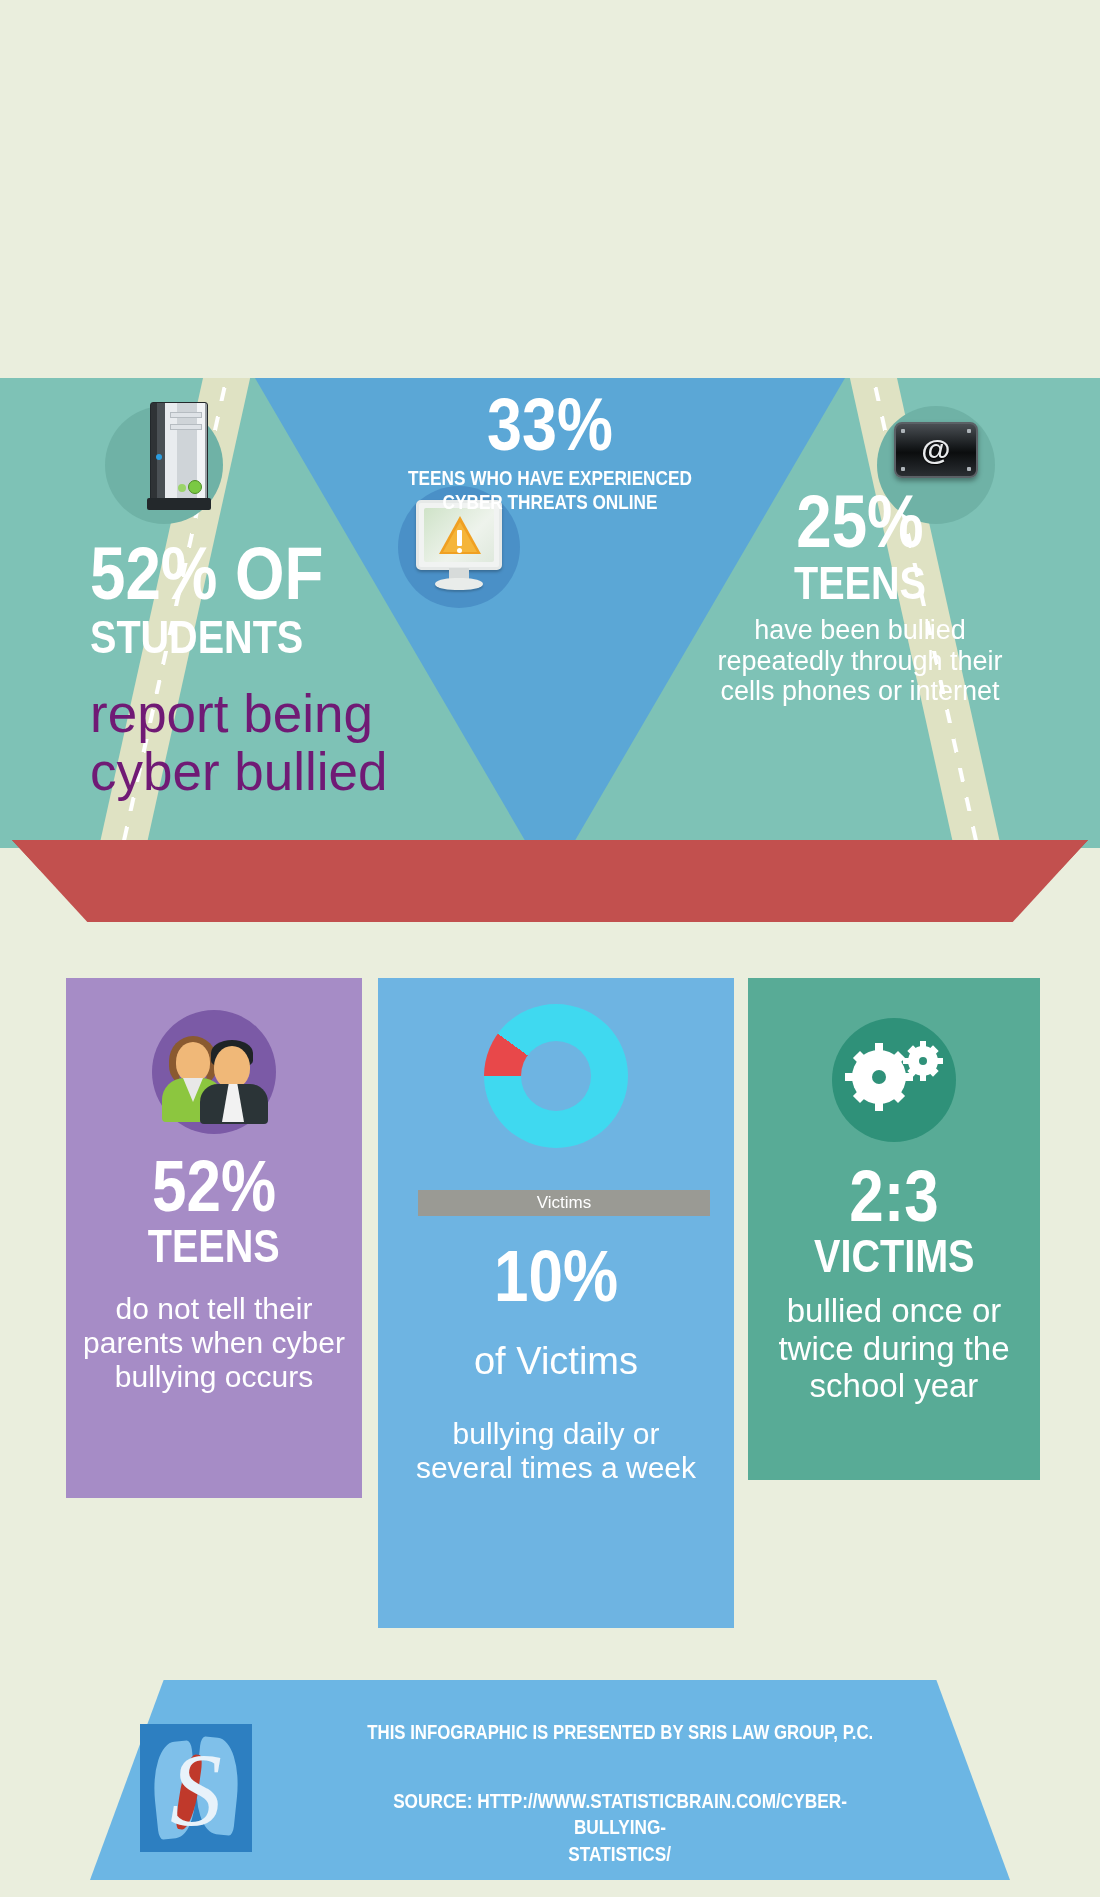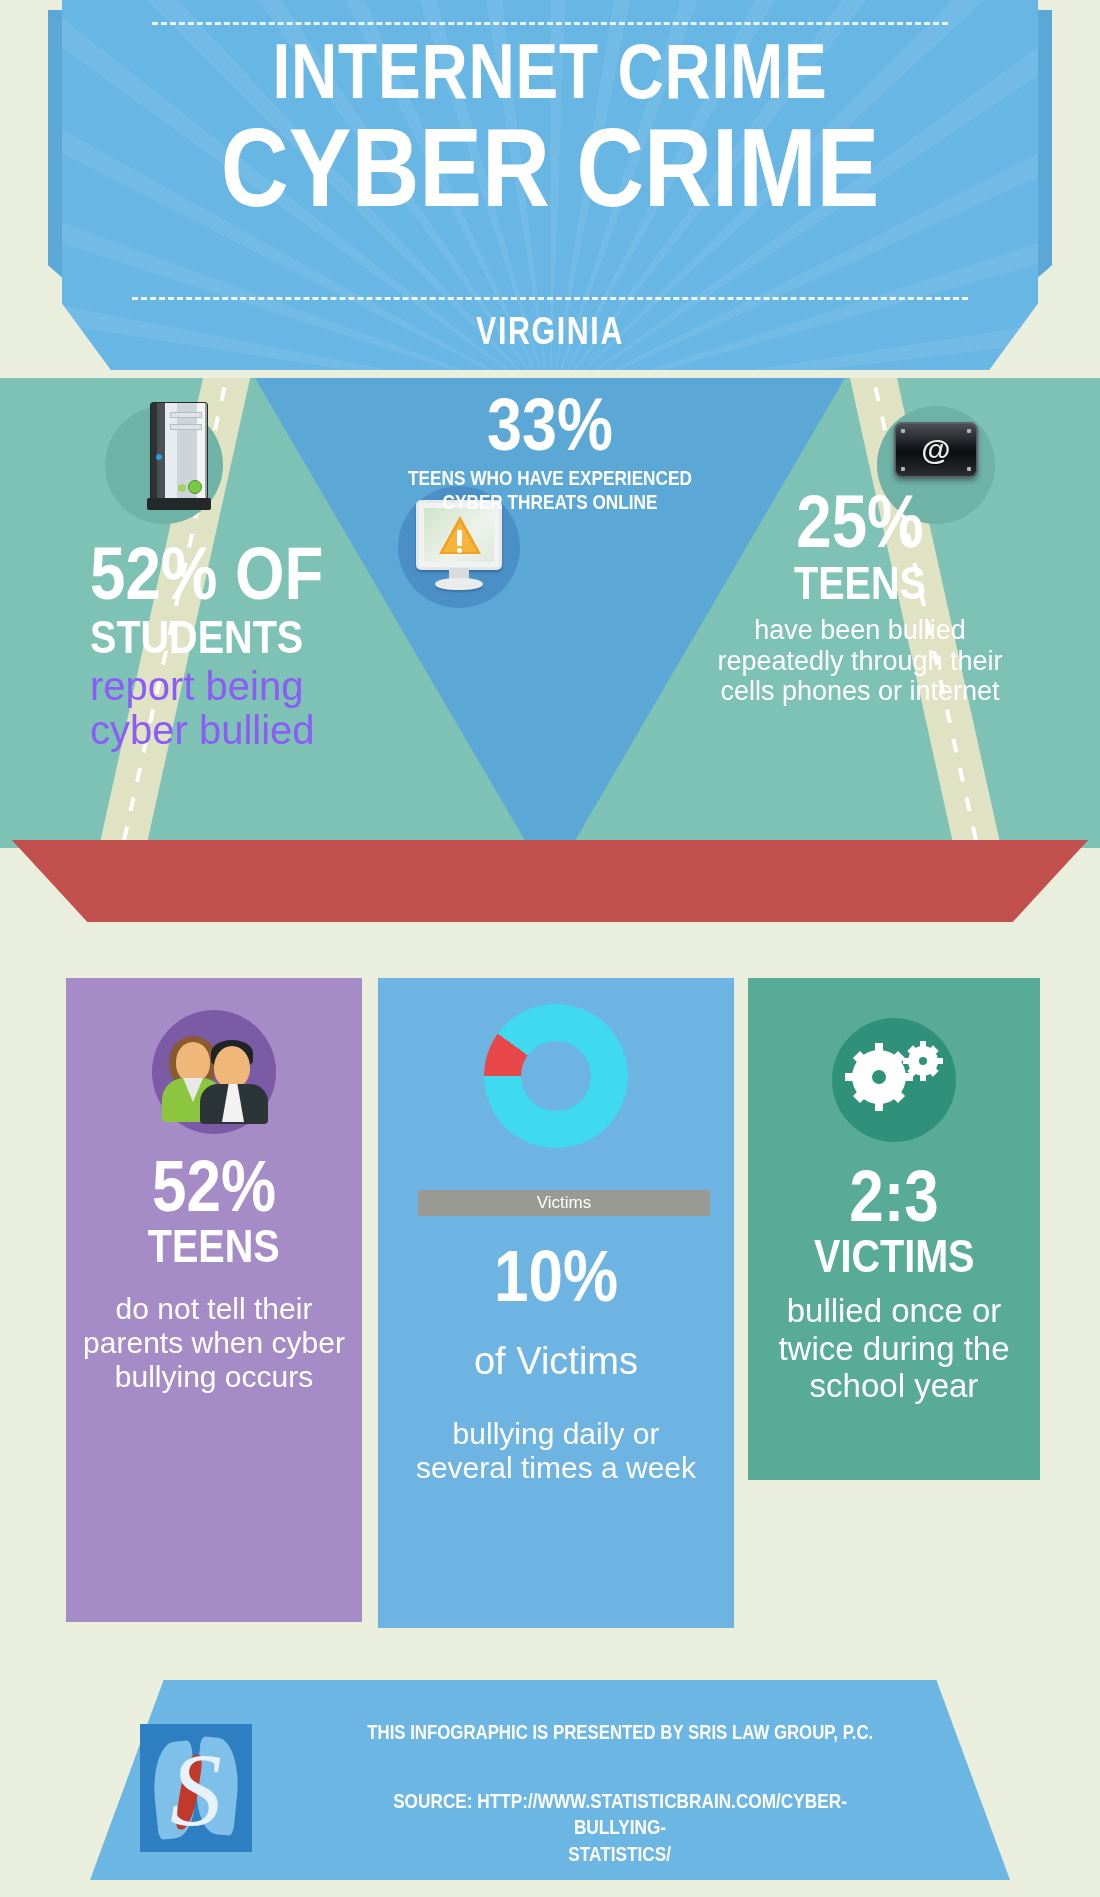--- a/index.html
+++ b/index.html
@@ -103,42 +103,42 @@
   .cap-33{position:absolute;left:0;right:0;top:88px;text-align:center;color:#fff;
      font-family:"Liberation Sans Narrow","Liberation Sans",sans-serif;font-weight:bold;
      font-size:21px;line-height:1.12;letter-spacing:0px;}
   .cap-33 span{display:block;transform:scaleX(.82);}
 
   .left-block{position:absolute;left:90px;top:160px;width:300px;}
   .left-big{color:#fff;font-family:"Liberation Sans Narrow","Liberation Sans",sans-serif;
      font-weight:bold;font-size:74px;line-height:.96;transform:scaleX(.86);transform-origin:0 50%;white-space:nowrap;}
   .left-mid{color:#fff;font-family:"Liberation Sans Narrow","Liberation Sans",sans-serif;
      font-weight:bold;font-size:46px;line-height:1.05;transform:scaleX(.86);transform-origin:0 50%;margin-top:4px;}
-  .left-small{color:#8b5cf6;font-size:40px;font-weight:normal;line-height:1.08;margin-top:4px;}
+  .left-small{color:#701a75;font-size:53px;font-weight:normal;line-height:1.08;margin-top:24px;}
 
   .right-block{position:absolute;right:80px;top:108px;width:320px;text-align:center;}
   .right-big{color:#fff;font-family:"Liberation Sans Narrow","Liberation Sans",sans-serif;
      font-weight:bold;font-size:74px;line-height:.98;transform:scaleX(.86);}
   .right-mid{color:#fff;font-family:"Liberation Sans Narrow","Liberation Sans",sans-serif;
      font-weight:bold;font-size:46px;line-height:1.05;transform:scaleX(.86);margin-top:0px;}
   .right-small{color:#fff;font-size:27px;font-weight:normal;line-height:1.14;margin-top:8px;}
 
   
   .red-ribbon{position:absolute;left:12px;top:840px;width:1076px;height:82px;background:#c2504e;
      clip-path:polygon(0 0,100% 0,93% 100%,7% 100%);}
   .red-tab-l{position:absolute;left:12px;top:840px;width:70px;height:30px;background:#a83f3d;
      clip-path:polygon(0 0,100% 0,100% 100%,40% 100%);}
   .red-tab-r{position:absolute;right:12px;top:840px;width:70px;height:30px;background:#a83f3d;
      clip-path:polygon(0 0,100% 0,60% 100%,0 100%);}
 
   
   .cards{position:absolute;left:0;top:978px;width:1100px;height:670px;}
   .card{position:absolute;}
 
-  .card-purple{left:66px;top:0;width:296px;height:644px;background:#a68cc6;}
+  .card-purple{left:66px;top:0;width:296px;height:520px;background:#a68cc6;}
   .card-blue{left:378px;top:0;width:356px;height:650px;background:#6eb4e2;}
   .card-teal{left:748px;top:0;width:292px;height:502px;background:#58ab96;}
 
   .card-icon-circle{position:absolute;border-radius:50%;}
   .pc-circle{left:calc(50% - 62px);top:32px;width:124px;height:124px;background:#7b5aa6;}
   .teal-circle{left:calc(50% - 62px);top:40px;width:124px;height:124px;background:#2f9179;}
 
   
   .people{position:absolute;left:50%;top:58px;margin-left:-58px;width:116px;height:84px;}
   .p-woman-head{position:absolute;left:20px;top:6px;width:34px;height:40px;border-radius:50% 50% 45% 45%;background:#f0b878;}
@@ -202,32 +202,20 @@
   .foot-l2{font-size:21px;margin-top:30px;}
   .foot-l2 span{display:inline-block;transform:scaleX(.8);}
   .foot-l3{font-size:21px;margin-top:44px;line-height:1.25;}
   .foot-l3 span{display:inline-block;transform:scaleX(.82);}
 </style>
 </head>
 <body>
 
 <div class="page">
 
-  <div class="header-wrap">
-    <div class="hdr-flap-l"></div>
-    <div class="hdr-flap-r"></div>
-    <div class="hdr-main">
-      <div class="hdr-rays"></div>
-      <div class="hdr-dash-top"></div>
-      <div class="hdr-dash-mid"></div>
-      <div class="title1">INTERNET CRIME</div>
-      <div class="title2">CYBER CRIME</div>
-      <div class="title3">VIRGINIA</div>
-    </div>
-  </div>
 
   <div class="main-sec">
     <div class="teal-band">
       <div class="road-l">
           <div class="dash"></div>
         </div>
       <div class="road-r">
           <div class="dash"></div>
         </div>
       <div class="vwedge"></div>

